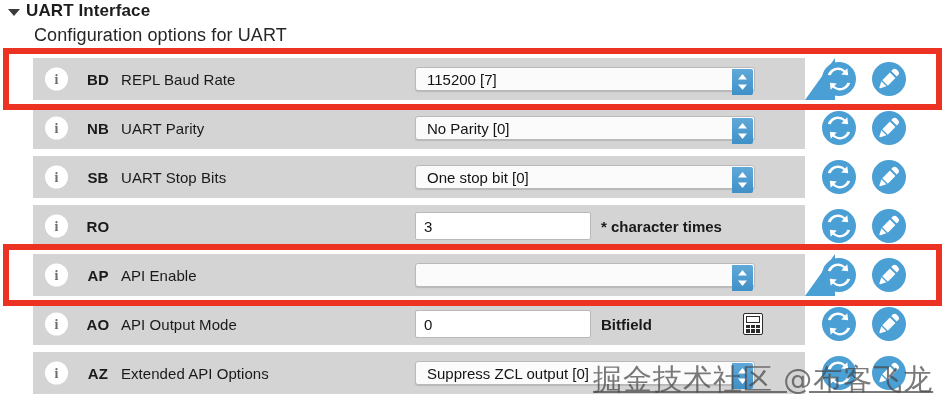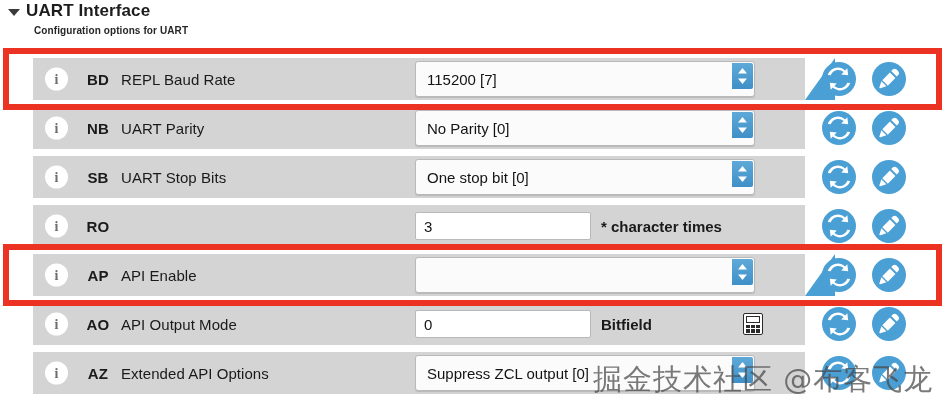--- a/index.html
+++ b/index.html
@@ -35,22 +35,22 @@
     position: absolute;
     left: 26px; top: 1px;
     font-size: 17px;
     font-weight: bold;
     color: #1d1d1d;
     letter-spacing: 0.1px;
   }
   #section-subtitle {
     position: absolute;
     left: 34px; top: 25px;
-    font-size: 10px;
-    font-weight: bold;
+    font-size: 18px;
+    font-weight: normal;
     color: #262626;
     letter-spacing: 0.1px;
   }
 
   
   #rows {
     position: absolute;
     left: 0; top: 50px;
     width: 945px;
     height: 360px;
@@ -112,21 +112,21 @@
     letter-spacing: 0.05px;
   }
 
   
   .popup {
     position: absolute;
     left: 382px;
     top: 50%;
     transform: translateY(-50%);
     width: 340px;
-    height: 36px;
+    height: 24px;
     background: #fbfbfb;
     border: 1px solid #b9b9b9;
     border-radius: 3px;
     box-shadow: 0 1px 1px rgba(0,0,0,0.13);
     box-sizing: border-box;
   }
   .popup .ptext {
     position: absolute;
     left: 11px;
     top: 50%;
@@ -243,20 +243,21 @@
   #watermark {
     position: absolute;
     left: 593px;
     top: 360px;
     font-size: 29px;
     color: rgba(70,70,70,0.72);
     font-family: "DejaVu Sans", sans-serif;
     white-space: nowrap;
     letter-spacing: 1px;
     pointer-events: none;
+    text-decoration: underline;
   }
 </style>
 </head>
 <body>
 
 <div id="header">
   <div id="disclosure-tri"></div>
   <div id="section-title">UART Interface</div>
   <div id="section-subtitle">Configuration options for UART</div>
 </div>

